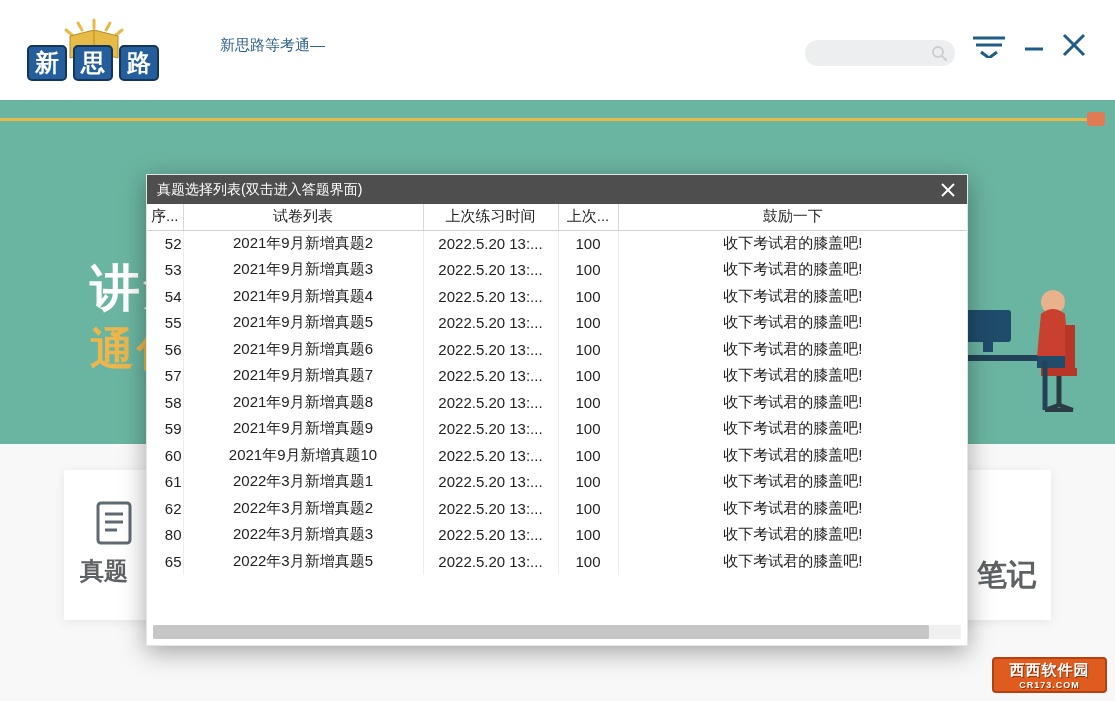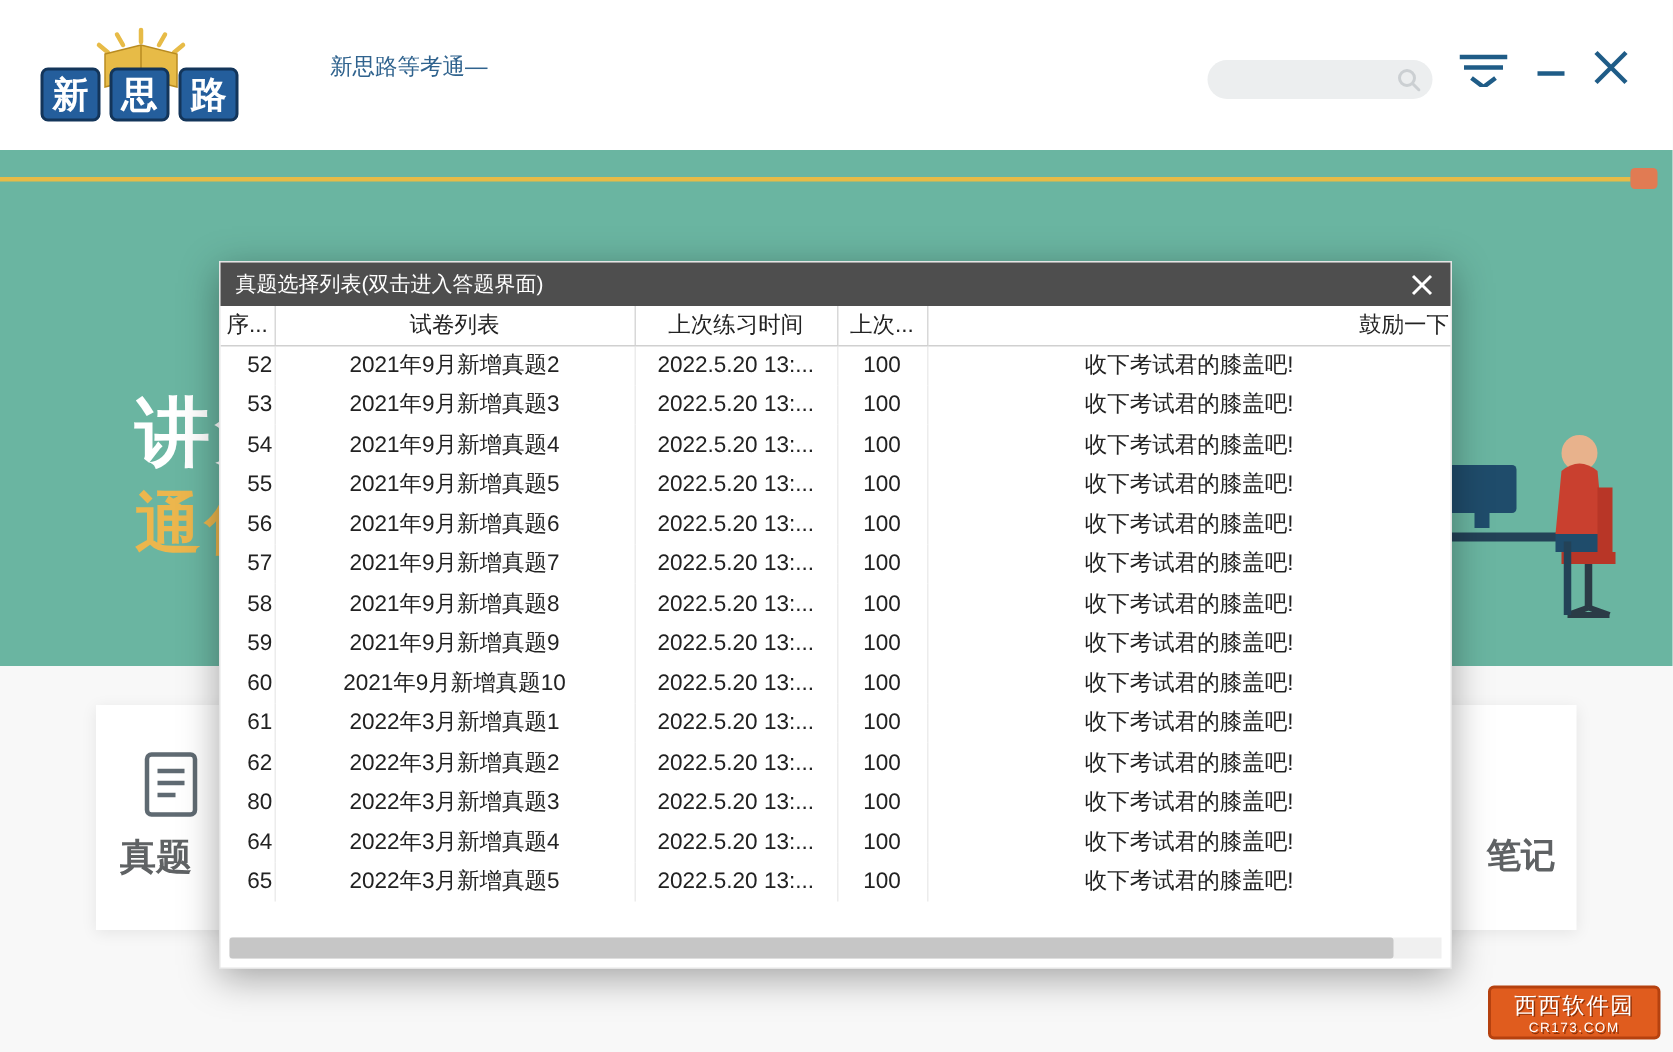--- a/index.html
+++ b/index.html
@@ -145,34 +145,34 @@
   top: 555px;
   color: #5f6264;
   font-size: 24px;
   font-weight: 700;
 }
 .bottom-right-text {
   position: absolute;
   right: 78px;
   top: 555px;
   color: #5f6264;
-  font-size: 23px;
+  font-size: 30px;
   font-weight: 700;
 }
 
 .watermark {
   position: absolute;
   right: 8px;
   bottom: 8px;
   width: 115px;
   height: 36px;
   background: #e05c1e;
   border: 2px solid #b5410f;
   color: #fff;
-  font-weight: 400;
+  font-weight: 700;
   font-size: 13px;
   display: flex;
   flex-direction: column;
   justify-content: center;
   align-items: center;
   text-shadow: 1px 1px 0 #8c3108;
   border-radius: 4px;
 }
 .watermark .line1 { font-size: 15px; letter-spacing: 1px; }
 .watermark .line2 { font-size: 9px; letter-spacing: 1px; }
@@ -222,21 +222,21 @@
   background: #ffffff;
   font-weight: 400;
   height: 26px;
   text-align: center;
   border-right: 1px solid #d8d8d8;
   border-bottom: 1px solid #d0d0d0;
   white-space: nowrap;
   overflow: hidden;
   text-overflow: ellipsis;
 }
-table.exam th:last-child { border-right: none; text-align: right; }
+table.exam th:last-child { border-right: none; }
 table.exam td {
   height: 26.5px;
   text-align: center;
   border-right: 1px solid #ececec;
   white-space: nowrap;
   overflow: hidden;
 }
 table.exam td:last-child { border-right: none; }
 .col-seq   { width: 36px; }
 .col-paper { width: 240px; }
@@ -477,27 +477,20 @@
               <td>收下考试君的膝盖吧!</td>
             </tr>
             <tr>
               <td class="seq">80</td>
               <td>2022年3月新增真题3</td>
               <td>2022.5.20  13:...</td>
               <td>100</td>
               <td>收下考试君的膝盖吧!</td>
             </tr>
             <tr>
-              <td class="seq">64</td>
-              <td>2022年3月新增真题4</td>
-              <td>2022.5.20  13:...</td>
-              <td>100</td>
-              <td>收下考试君的膝盖吧!</td>
-            </tr>
-            <tr>
               <td class="seq">65</td>
               <td>2022年3月新增真题5</td>
               <td>2022.5.20  13:...</td>
               <td>100</td>
               <td>收下考试君的膝盖吧!</td>
             </tr>
           </tbody>
       </table>
       <div class="hscroll">
         <div class="thumb"></div>

